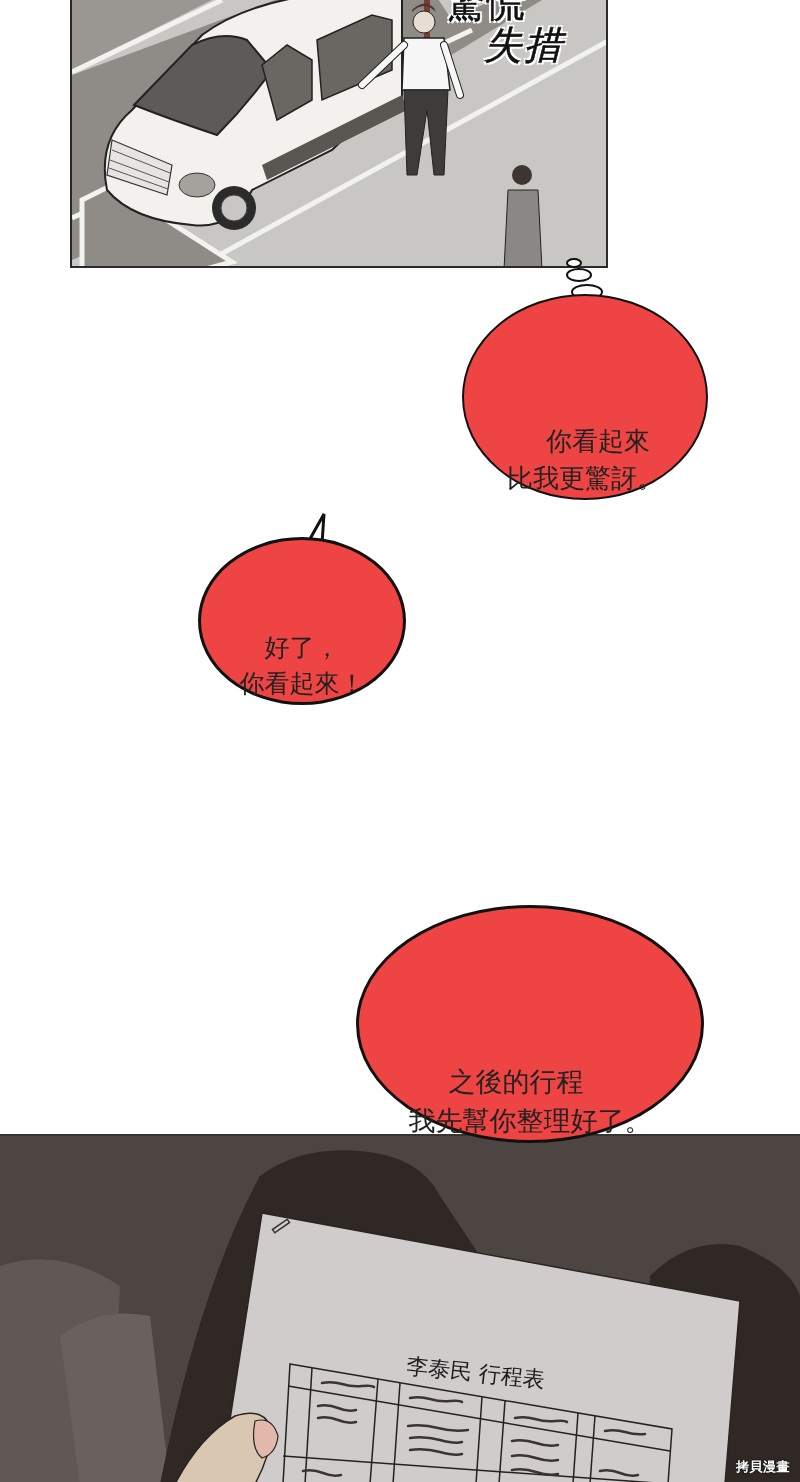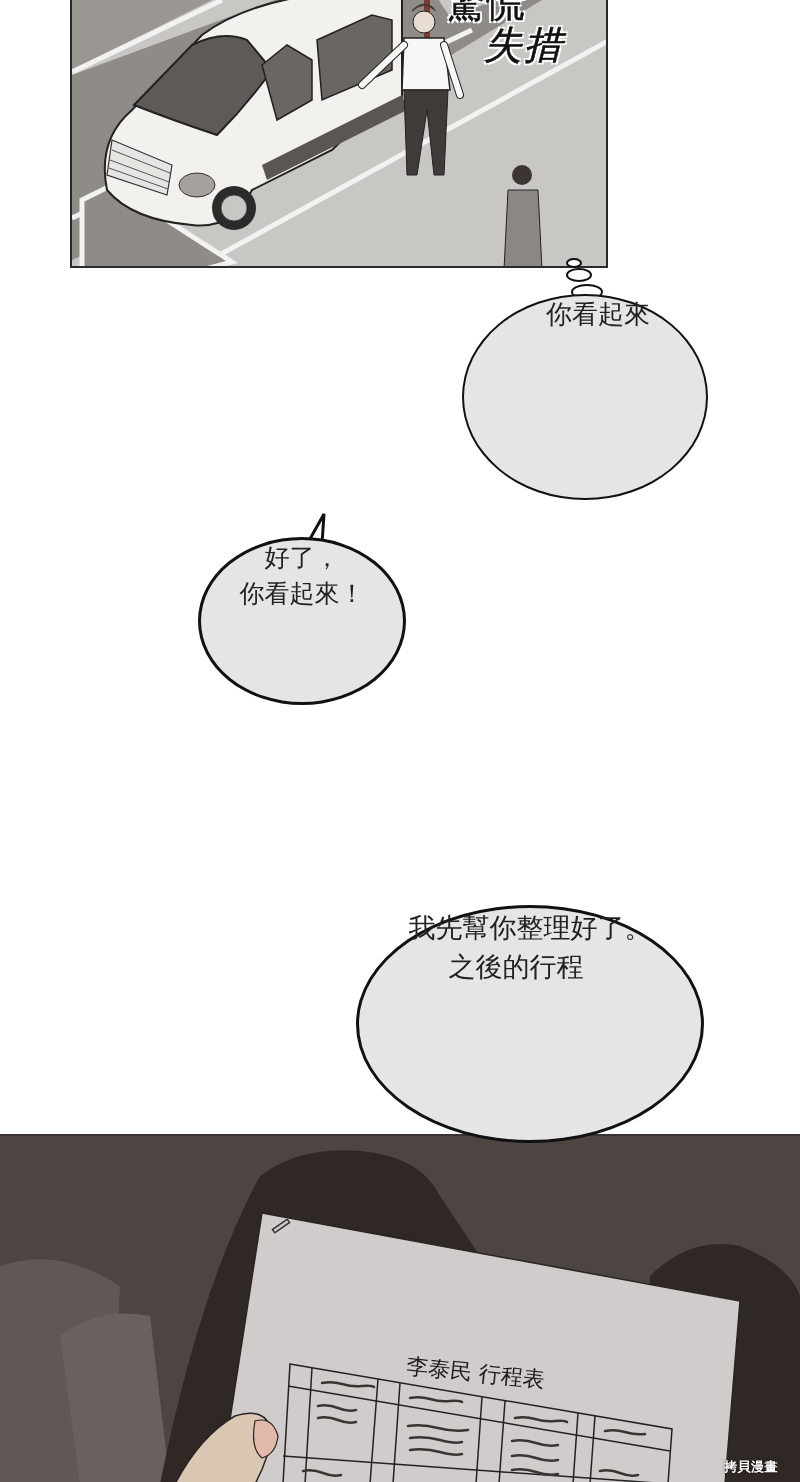--- a/index.html
+++ b/index.html
@@ -19,41 +19,41 @@
   #panel-top svg { position: absolute; left: 0; top: 0; }
   .sfx {
     position: absolute; color: #111; font-size: 38px; font-weight: normal;
     -webkit-text-stroke: 0.6px #111;
     text-shadow: 0 0 3px #fff, 0 0 3px #fff, 2px 2px 0 #fff, -2px -2px 0 #fff, 2px -2px 0 #fff, -2px 2px 0 #fff;
     letter-spacing: 2px; white-space: nowrap;
   }
 
   
   .bubble {
-    position: absolute; background: #e5e5e5; border: 3px solid #111;
+    position: absolute; background: #ef4444; border: 3px solid #111;
     border-radius: 50%; box-sizing: border-box;
-    display: flex; align-items: flex-start; justify-content: center;
+    display: flex; align-items: flex-end; justify-content: center;
     text-align: center; color: #222;
   }
   .bubble .txt { line-height: 1.45; font-size: 26px; }
   .puff { position: absolute; background: #fff; border: 2.5px solid #111; border-radius: 50%; box-sizing: border-box; }
 
   
   #panel-bottom {
     left: 0; top: 1134px; width: 800px; height: 348px;
     background: #4d4541; overflow: hidden;
     border-top: 2px solid #3a3330;
   }
   #panel-bottom svg { position: absolute; left: 0; top: 0; }
   .paper-title {
     position: absolute; font-size: 22px; color: #1c1c1c; white-space: nowrap;
     transform: rotate(6deg); transform-origin: left top;
   }
   .watermark {
-    position: absolute; right: 22px; bottom: 8px; color: #fff; font-size: 13px; font-weight: bold;
+    position: absolute; right: 10px; bottom: 8px; color: #fff; font-size: 13px; font-weight: bold;
     letter-spacing: 0.5px; text-shadow: 0 0 2px #000;
   }
 </style>
 </head>
 <body>
 
 <div id="panel-top" class="abs">
   <svg width="538" height="270" viewBox="0 0 538 270">
 
     <polygon points="0,0 140,0 0,70" fill="#9a9793"></polygon>
@@ -100,20 +100,21 @@
   <div class="sfx" style="left:412px; top:20px;font-style:italic;">失措</div>
 </div>
 
 <div class="puff" style="left:566px; top:258px; width:16px; height:10px;"></div>
 <div class="puff" style="left:566px; top:268px; width:26px; height:14px;"></div>
 <div class="puff" style="left:571px; top:284px; width:32px; height:16px;"></div>
 
 <div class="bubble" style="left:462px; top:294px; width:246px; height:206px; border-width:2.5px;">
   <div class="txt">
     <div style="padding-left:26px;">你看起來</div>
+    <div>比我更驚訝。</div>
   </div>
 </div>
 
 <svg class="abs" style="left:300px; top:510px;" width="40" height="40">
   <path d="M6,36 L24,4 L22,34" fill="#fff" stroke="#111" stroke-width="3" stroke-linejoin="miter"></path>
 </svg>
 <div class="bubble" style="left:198px; top:537px; width:208px; height:168px;">
   <div class="txt" style="font-size:25px;">
     <div>好了，</div>
     <div>你看起來！</div>
@@ -165,16 +166,16 @@
 
     <path d="M175,348 Q200,300 235,280 Q265,270 272,295 Q270,320 255,348 Z" fill="#d9c7b2" stroke="#2a2522" stroke-width="1.5"></path>
     <path d="M255,285 Q272,280 278,300 Q276,318 262,322 Q250,312 255,285 Z" fill="#e3b9ac" stroke="#2a2522" stroke-width="1.2"></path>
   </svg>
   <div class="paper-title" style="left:408px; top:215px;">李泰民 行程表</div>
   <div class="watermark">拷貝漫畫</div>
 </div>
 
 <div class="bubble" style="left:356px; top:905px; width:348px; height:238px;">
   <div class="txt" style="font-size:27px;">
+    <div style="padding-right:28px;">之後的行程</div>
     <div>我先幫你整理好了。</div>
-    <div style="padding-right:28px;">之後的行程</div>
   </div>
 </div>
 
 </body></html>

